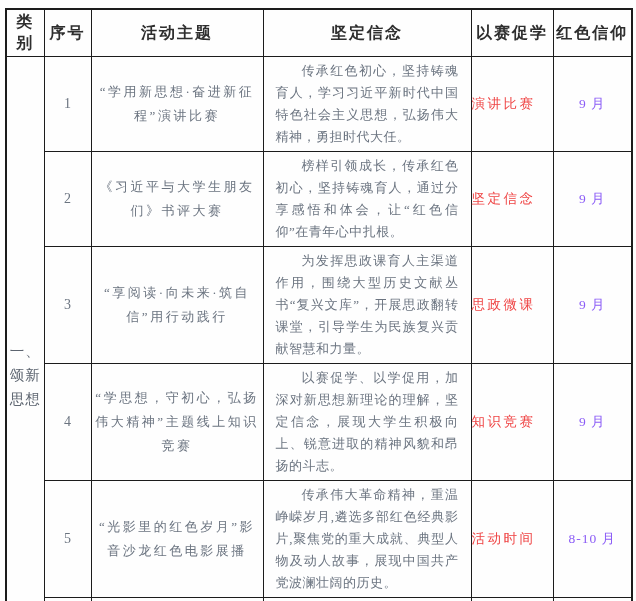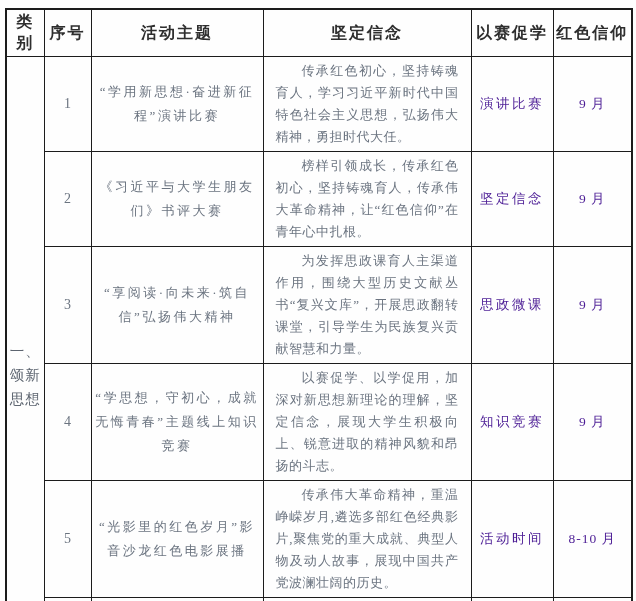--- a/index.html
+++ b/index.html
@@ -72,30 +72,29 @@
     font-size: 13px;
     line-height: 22px;
     letter-spacing: 0.5px;
     text-align: justify;
     text-justify: inter-character;
     padding: 3px 12px;
     color: #6b7480;
   }
   td.content-cell .para { text-indent: 2em; }
   td.format-cell {
-    text-align: center;
     font-size: 13.5px;
     letter-spacing: 2.5px;
-    color: #4c1d95;
+    color: #ef4444;
   }
   td.time-cell {
     text-align: center;
     font-size: 13.5px;
     letter-spacing: 1px;
-    color: #4c1d95;
+    color: #8b5cf6;
   }
 </style>
 </head>
 <body>
 
 <div class="doc-wrap">
   <table class="activity-table">
     <colgroup>
       <col class="c-cat">
         <col class="c-no">
@@ -124,37 +123,37 @@
         <td class="content-cell">
             <div class="para">传承红色初心，坚持铸魂育人，学习习近平新时代中国特色社会主义思想，弘扬伟大精神，勇担时代大任。</div>
           </td>
         <td class="format-cell">演讲比赛</td>
         <td class="time-cell">9 月</td>
       </tr>
       <tr class="r2">
         <td class="no-cell">2</td>
         <td class="theme-cell">《习近平与大学生朋友们》书评大赛</td>
         <td class="content-cell">
-            <div class="para">榜样引领成长，传承红色初心，坚持铸魂育人，传承伟大革命精神，让“红色信仰”在青年心中扎根。</div>
+            <div class="para">榜样引领成长，传承红色初心，坚持铸魂育人，通过分享感悟和体会，让“红色信仰”在青年心中扎根。</div>
           </td>
         <td class="format-cell">坚定信念</td>
         <td class="time-cell">9 月</td>
       </tr>
       <tr class="r3">
         <td class="no-cell">3</td>
-        <td class="theme-cell">“享阅读·向未来·筑自信”弘扬伟大精神</td>
+        <td class="theme-cell">“享阅读·向未来·筑自信”用行动践行</td>
         <td class="content-cell">
             <div class="para">为发挥思政课育人主渠道作用，围绕大型历史文献丛书“复兴文库”，开展思政翻转课堂，引导学生为民族复兴贡献智慧和力量。</div>
           </td>
         <td class="format-cell">思政微课</td>
         <td class="time-cell">9 月</td>
       </tr>
       <tr class="r4">
         <td class="no-cell">4</td>
-        <td class="theme-cell">“学思想，守初心，成就无悔青春”主题线上知识竞赛</td>
+        <td class="theme-cell">“学思想，守初心，弘扬伟大精神”主题线上知识竞赛</td>
         <td class="content-cell">
             <div class="para">以赛促学、以学促用，加深对新思想新理论的理解，坚定信念，展现大学生积极向上、锐意进取的精神风貌和昂扬的斗志。</div>
           </td>
         <td class="format-cell">知识竞赛</td>
         <td class="time-cell">9 月</td>
       </tr>
       <tr class="r5">
         <td class="no-cell">5</td>
         <td class="theme-cell">“光影里的红色岁月”影音沙龙红色电影展播</td>
         <td class="content-cell">

